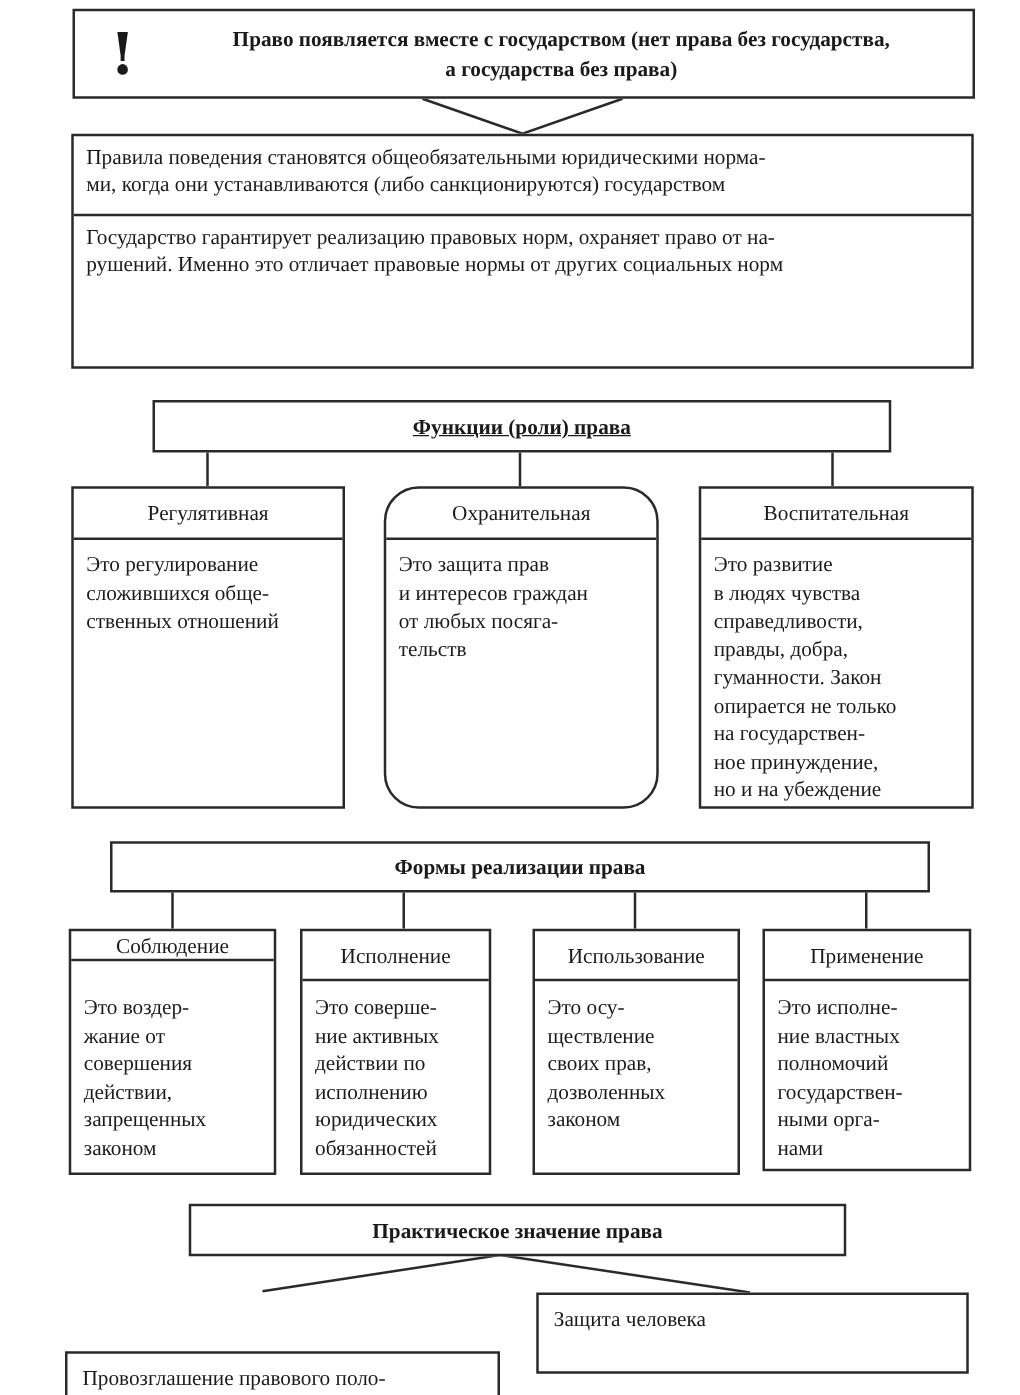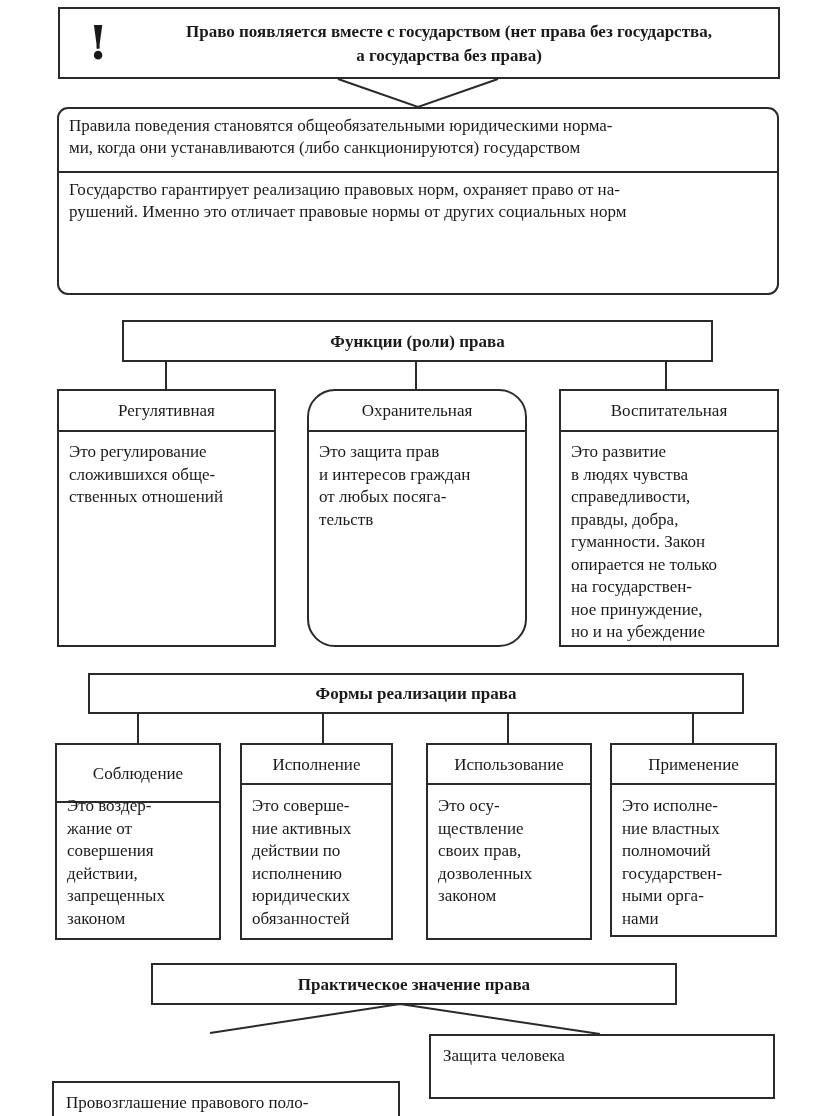--- a/index.html
+++ b/index.html
@@ -37,32 +37,32 @@
 </svg>
 
 <div class="box" style="left:58px; top:7px; width:722px; height:72px;">
   <div style="position:absolute; left:28px; top:6px; font-size:46px; line-height:56px; font-weight:bold; font-family:'DejaVu Serif', serif;">!</div>
   <div class="txt bold center" style="position:absolute; left:70px; right:10px; top:12px;">
     <div>Право появляется вместе с государством (нет права без государства,</div>
     <div style="margin-top:3px;">а государства без права)</div>
   </div>
 </div>
 
-<div class="box" style="left:57px; top:107px; width:722px; height:188px;border-radius:11px;">
+<div class="box" style="left:57px; top:107px; width:722px; height:188px;">
   <div class="row" style="top:0; height:62px;">
     <div>Правила поведения становятся общеобязательными юридическими норма-</div>
     <div>ми, когда они устанавливаются (либо санкционируются) государством</div>
   </div>
   <div class="row" style="top:62px; height:62px; border-top:2px solid #2a2a2a;">
     <div>Государство гарантирует реализацию правовых норм, охраняет право от на-</div>
     <div>рушений. Именно это отличает правовые нормы от других социальных норм</div>
   </div>
 </div>
 
-<div class="box" style="left:122px; top:320px; width:591px; height:42px; display:flex; align-items:center; justify-content:center;">
+<div class="box" style="left:122px; top:320px; width:591px; height:42px; display:flex; align-items:center; justify-content:center;text-decoration:underline;">
   <span class="txt bold">Функции (роли) права</span>
 </div>
 
 <div class="box" style="left:57px; top:389px; width:219px; height:258px;">
   <div class="hdr" style="height:41px;">
     <span class="txt">Регулятивная</span>
   </div>
   <div class="body-txt" style="top:50px;">
     <div>Это регулирование</div>
     <div>сложившихся обще-</div>
@@ -97,21 +97,21 @@
     <div>ное принуждение,</div>
     <div>но и на убеждение</div>
   </div>
 </div>
 
 <div class="box" style="left:88px; top:673px; width:656px; height:41px; display:flex; align-items:center; justify-content:center;">
   <span class="txt bold">Формы реализации права</span>
 </div>
 
 <div class="box" style="left:55px; top:743px; width:166px; height:197px;">
-  <div class="hdr" style="height:58px;">
+  <div class="hdr" style="height:24px;">
     <span class="txt">Соблюдение</span>
   </div>
   <div class="body-txt" style="top:50px;">
     <div>Это воздер-</div>
     <div>жание от</div>
     <div>совершения</div>
     <div>действии,</div>
     <div>запрещенных</div>
     <div>законом</div>
   </div>

